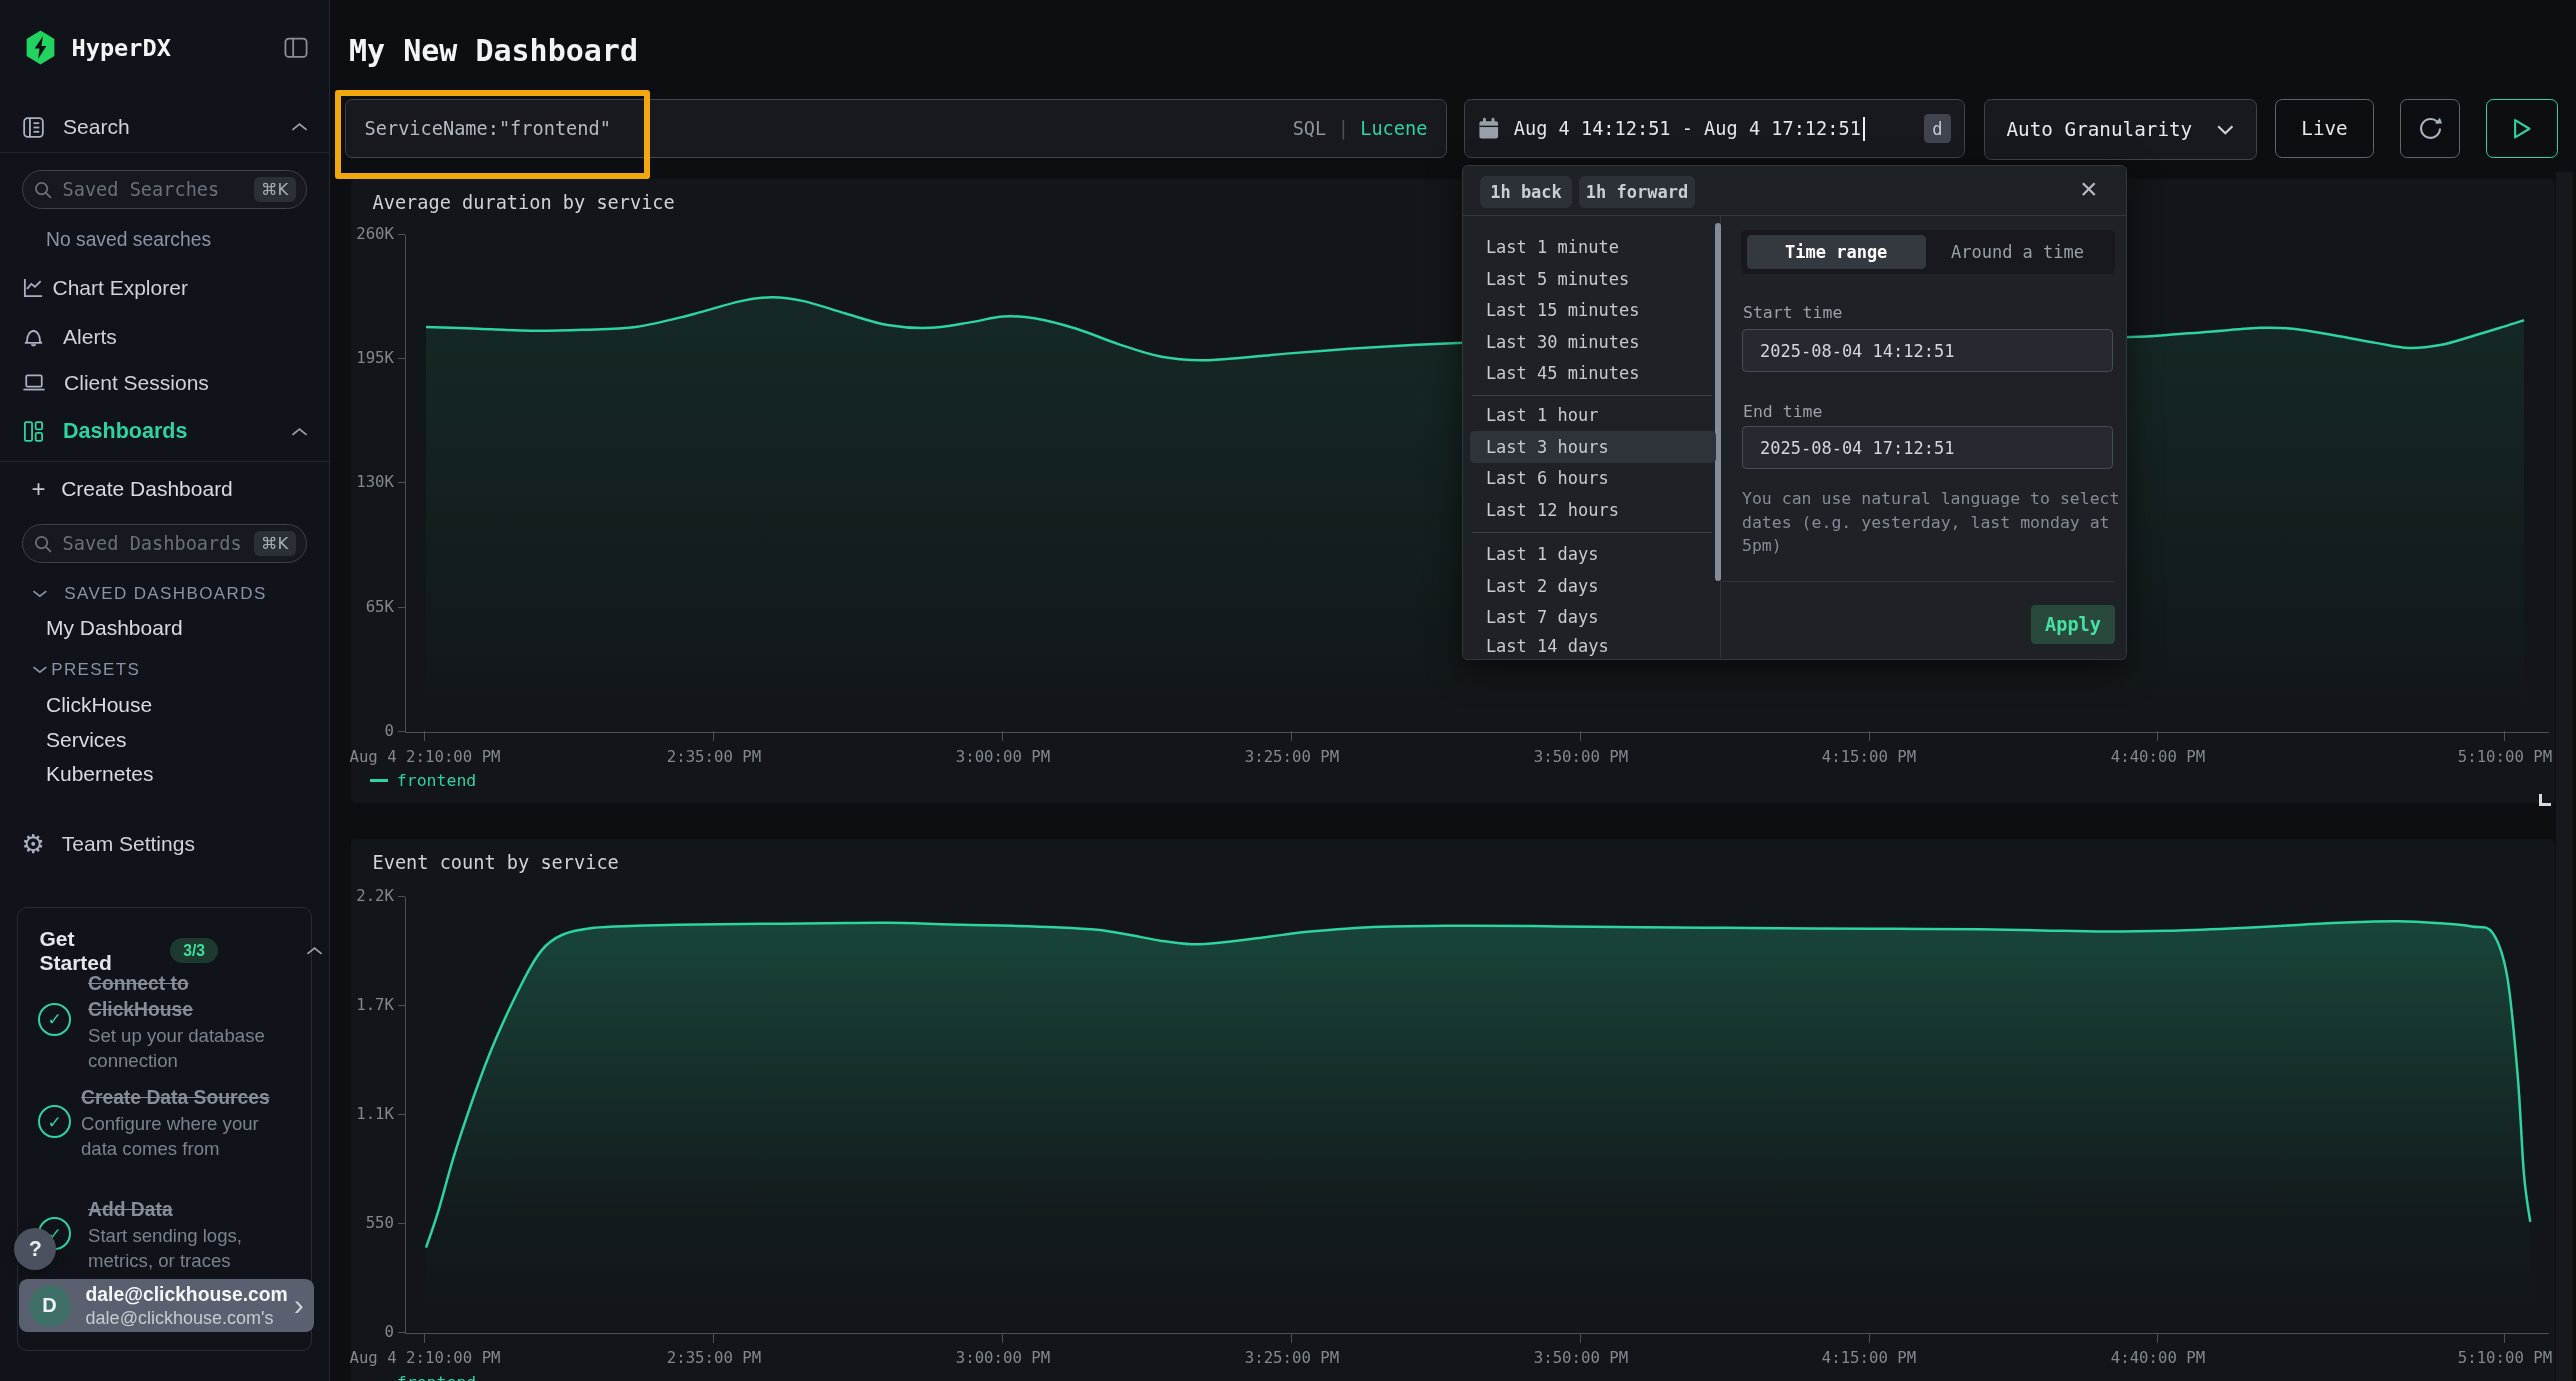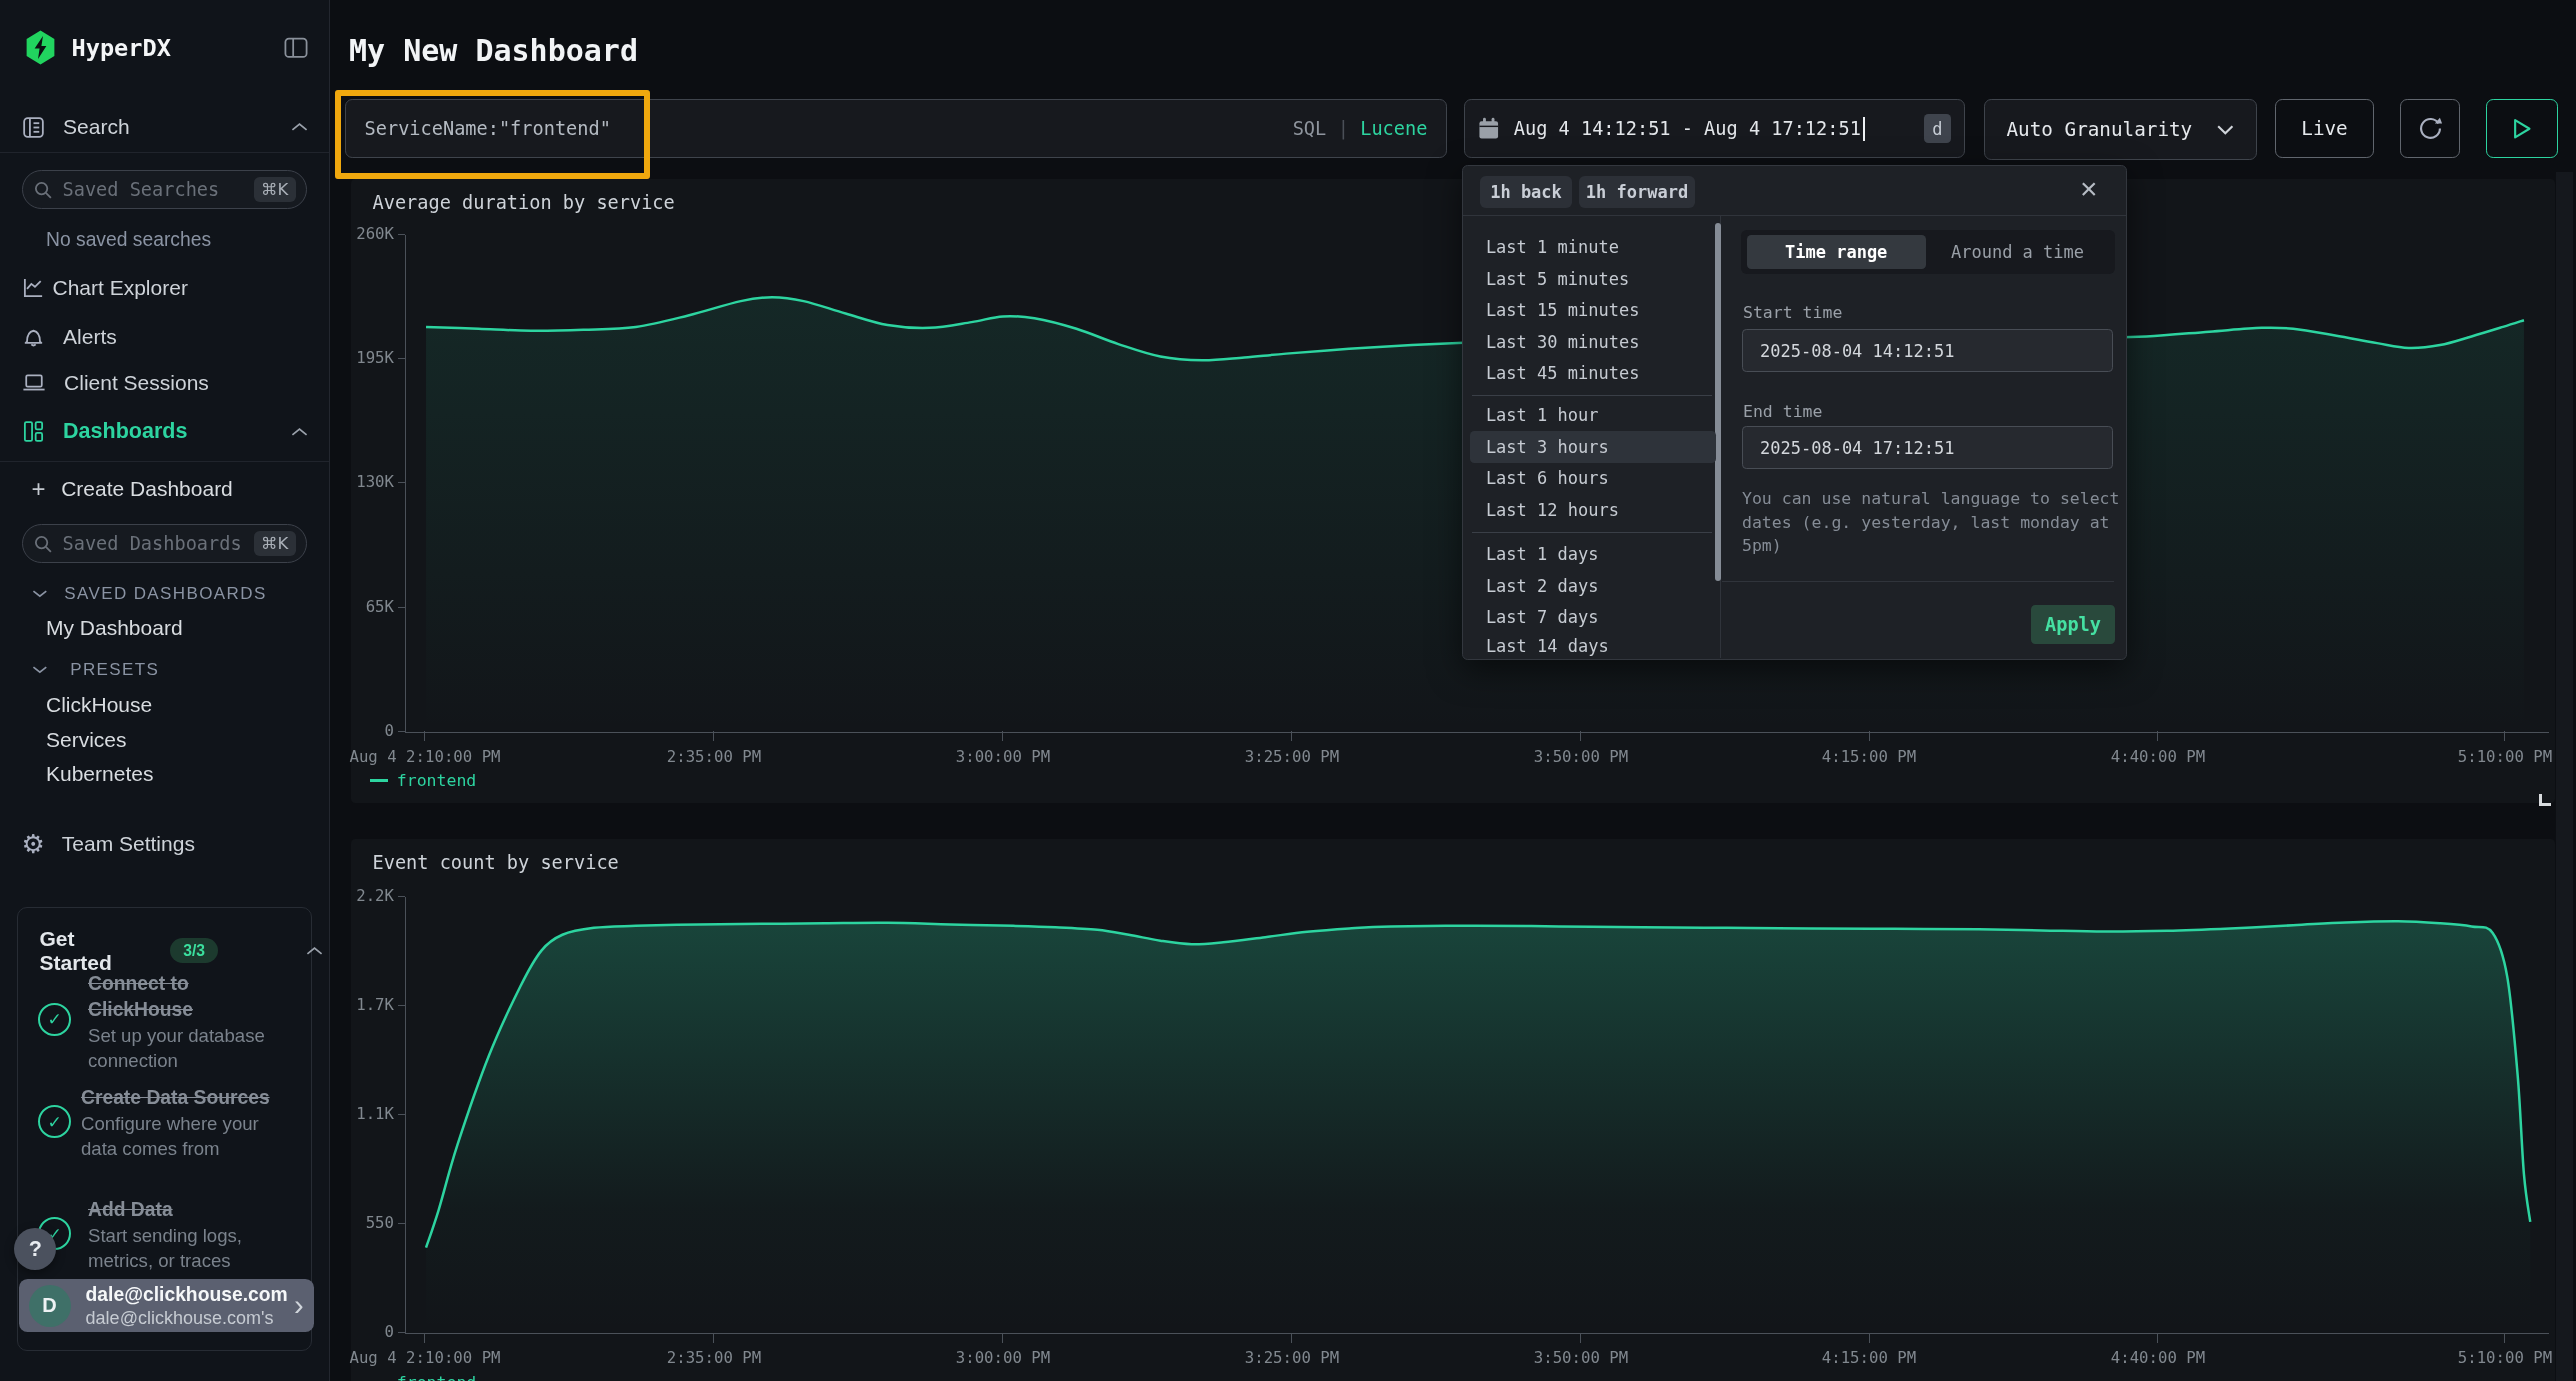--- a/index.html
+++ b/index.html
@@ -208,21 +208,21 @@
     <div class="side-row" style="top:611px;height:34px;padding:0 46px;box-sizing:border-box;">
       <span class="sans sideitem">My Dashboard</span>
     </div>
 
     <div class="side-row" style="top:653px;height:33px;padding:0 31.5px;box-sizing:border-box;">
       <span>
           <svg width="15.7" height="9.3" viewBox="0 0 22 13">
             <polyline points="2,3 11,10 20,3" fill="none" stroke="#8a93a3" stroke-width="2.5"></polyline>
           </svg>
         </span>
-      <span class="sans caps" style="margin-left:23px;">PRESETS</span>
+      <span class="sans caps" style="margin-left:4px;">PRESETS</span>
     </div>
 
     <div class="side-row" style="top:688px;height:34px;padding:0 46px;box-sizing:border-box;">
       <span class="sans sideitem">ClickHouse</span>
     </div>
     <div class="side-row" style="top:723px;height:34px;padding:0 46px;box-sizing:border-box;">
       <span class="sans sideitem">Services</span>
     </div>
     <div class="side-row" style="top:757px;height:34px;padding:0 46px;box-sizing:border-box;">
       <span class="sans sideitem">Kubernetes</span>

